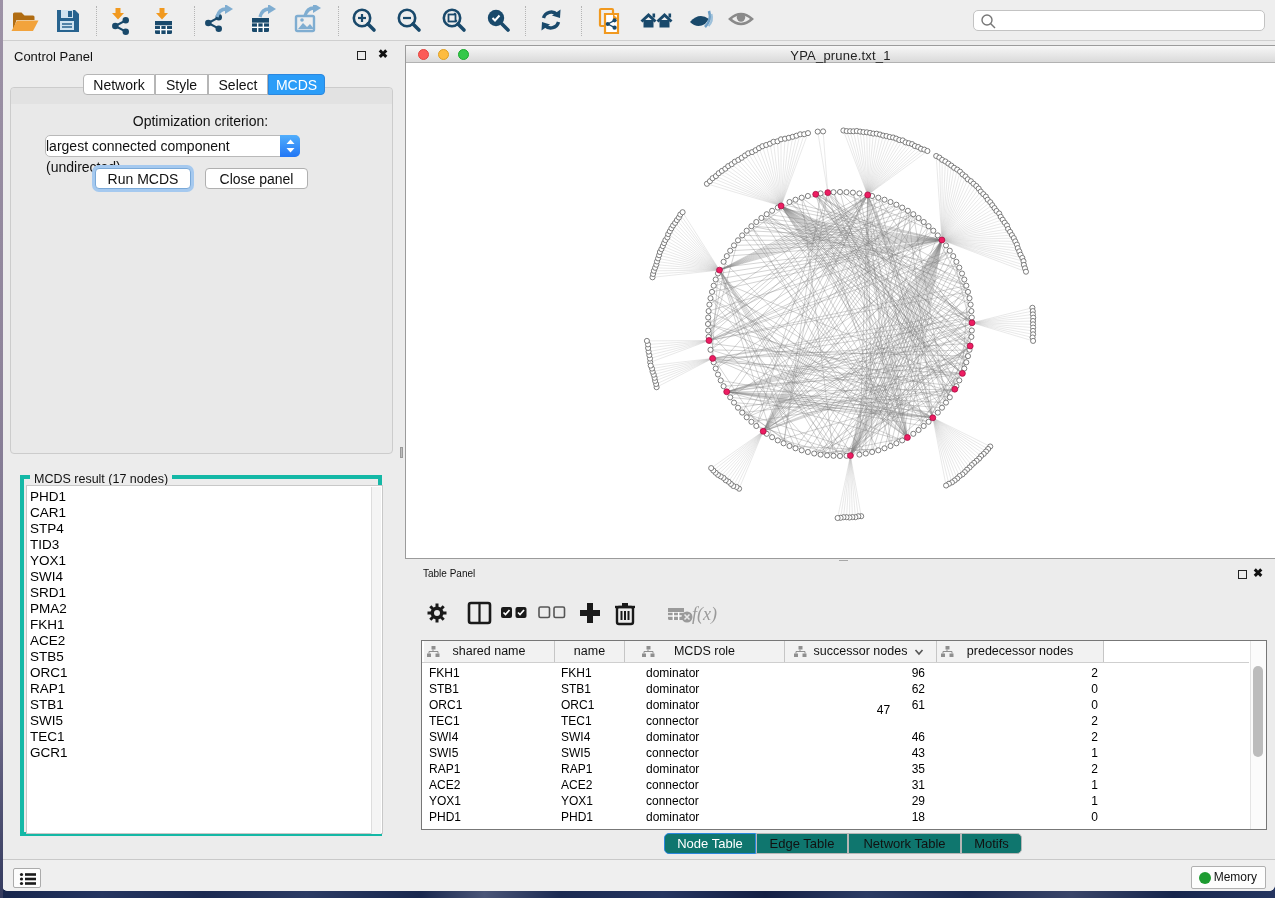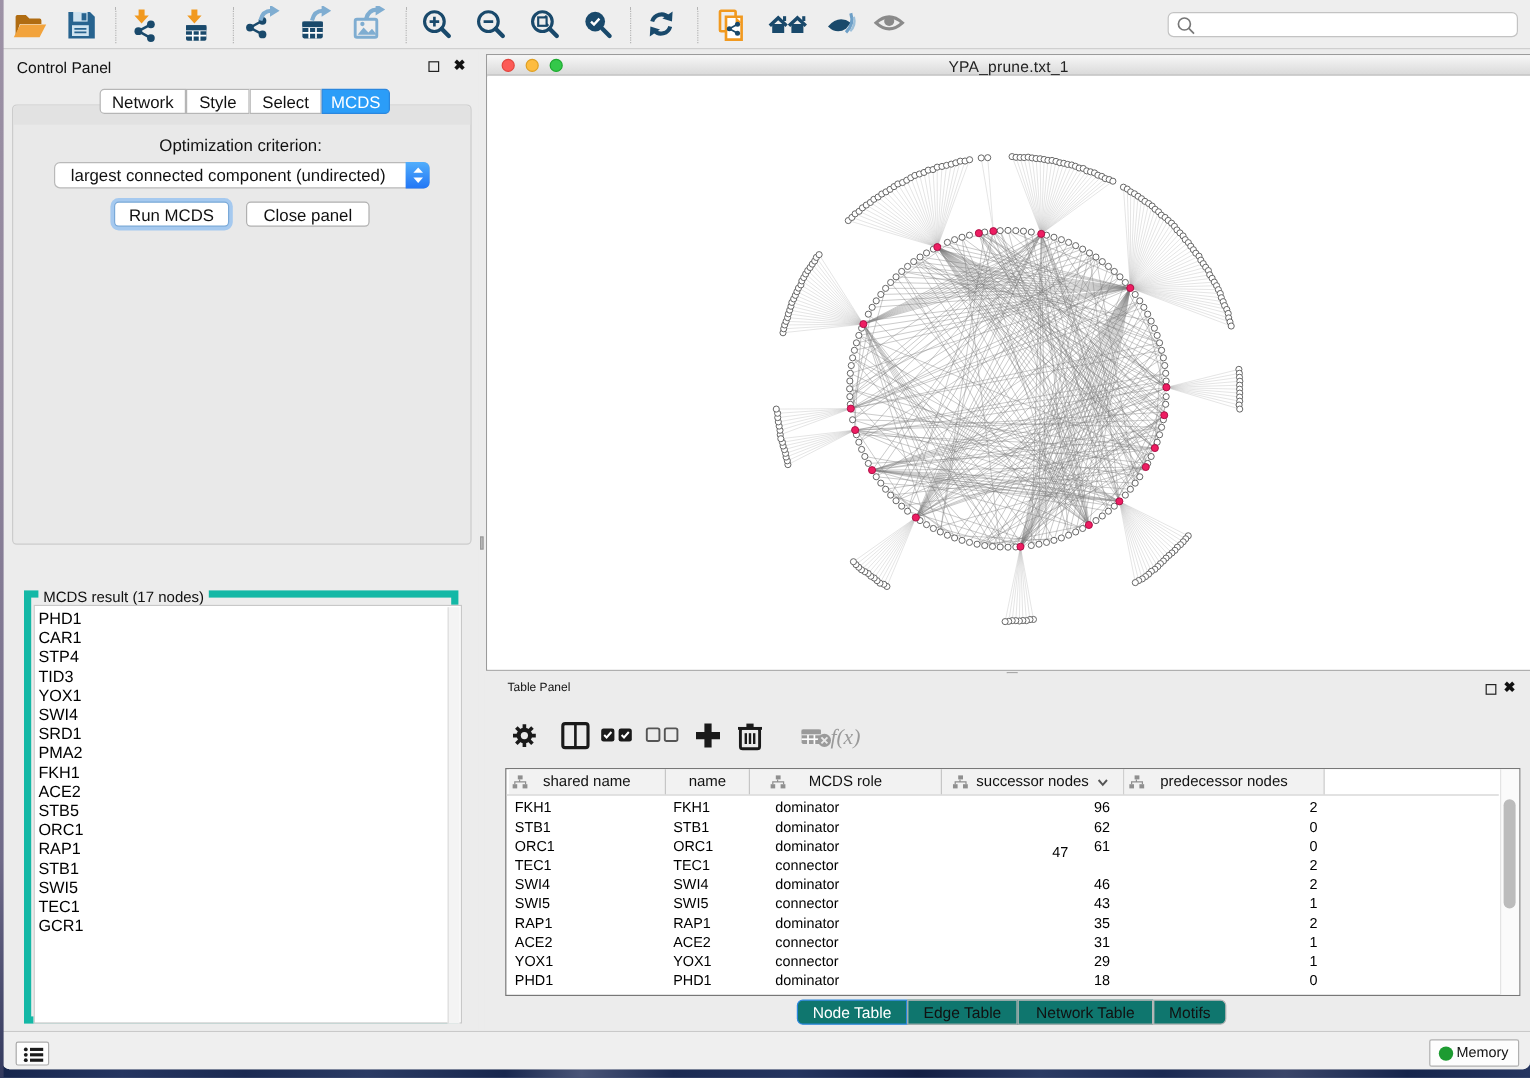--- a/index.html
+++ b/index.html
@@ -17,27 +17,27 @@
 .wsq{position:absolute;width:9px;height:9px;border:1.5px solid #222}
 .wx{position:absolute;font-size:12px;font-weight:bold;color:#111}
 #subpanel{position:absolute;left:8px;top:45px;width:383px;height:367px;background:#e9e9e9;border:1px solid #cccccc;border-radius:4px}
 #subpanel:before{content:"";position:absolute;left:0;top:0;right:0;height:16px;background:#e2e2e2;border-radius:4px 4px 0 0}
 .tabs{position:absolute;left:81px;top:32px;height:21px}
 .tab{position:absolute;top:0;height:21px;background:#fff;border:1px solid #b6b6b6;font-size:14px;color:#111;text-align:center;line-height:20px}
 .tab.first{border-radius:4px 0 0 4px}
 .tab.last{border-radius:0 4px 4px 0}
 .tab.active{background:#2b9df8;color:#fff;border-color:#2b87de}
 #optlabel{position:absolute;left:0;top:71px;width:397px;text-align:center;font-size:14px;color:#111}
-#dropdown{position:absolute;left:43px;top:93px;width:313px;height:22px;background:#fff;border:1px solid #b9b9b9;border-radius:5px;font-size:14px;color:#111;line-height:21px;padding-left:13px}
+#dropdown{position:absolute;left:43px;top:93px;width:255px;height:22px;background:#fff;border:1px solid #b9b9b9;border-radius:5px;font-size:14px;color:#111;line-height:21px;}
 #ddbtn{position:absolute;right:-1px;top:-1px;width:20px;height:22px;border-radius:0 5px 5px 0;background:linear-gradient(180deg,#51aefc,#2276f5);} 
 #ddbtn svg{position:absolute;left:4px;top:3px}
 .btn{position:absolute;top:126px;height:21px;background:#fff;border:1px solid #b0b0b0;border-radius:4px;font-size:14px;color:#111;text-align:center;line-height:20px}
 #runbtn{left:93px;width:96px;box-shadow:0 0 0 3px #a5c9ef;border-color:#7aa9d8}
 #closebtn{left:203px;width:103px}
-#fieldset{position:absolute;left:18px;top:450px;width:362px;height:361px;border:6px solid #14b8a6}
+#fieldset{position:absolute;left:18px;top:433px;width:362px;height:361px;border:4px solid #14b8a6}
 #legend{position:absolute;left:6px;top:-7px;background:#ececec;padding:0 4px;font-size:12.5px;color:#111}
 #mlist{position:absolute;left:2px;top:6px;width:357px;height:349px;background:#fff;border:1px solid #c8c8c8}
 #mlist .it{position:absolute;left:4px;font-size:13.5px;color:#000;line-height:16px}
 #mscroll{position:absolute;right:1px;top:1px;width:10px;height:347px;background:#f4f4f4;border-left:1px solid #ddd}
 
 #vsplit{position:absolute;left:397px;top:42px;width:5px;height:817px;background:#ececec}
 #vhandle{position:absolute;left:398px;top:447px;width:3px;height:11px;background:#bdbdbd;border:1px solid #9a9a9a}
 
 #netframe{position:absolute;left:403px;top:45px;width:871px;height:514px;border:1px solid #9b9b9b;background:#fff}
 #nettitle{position:absolute;left:0;top:0;width:100%;height:17px;background:linear-gradient(180deg,#f7f7f7,#dadada);border-bottom:1px solid #b2b2b2}

